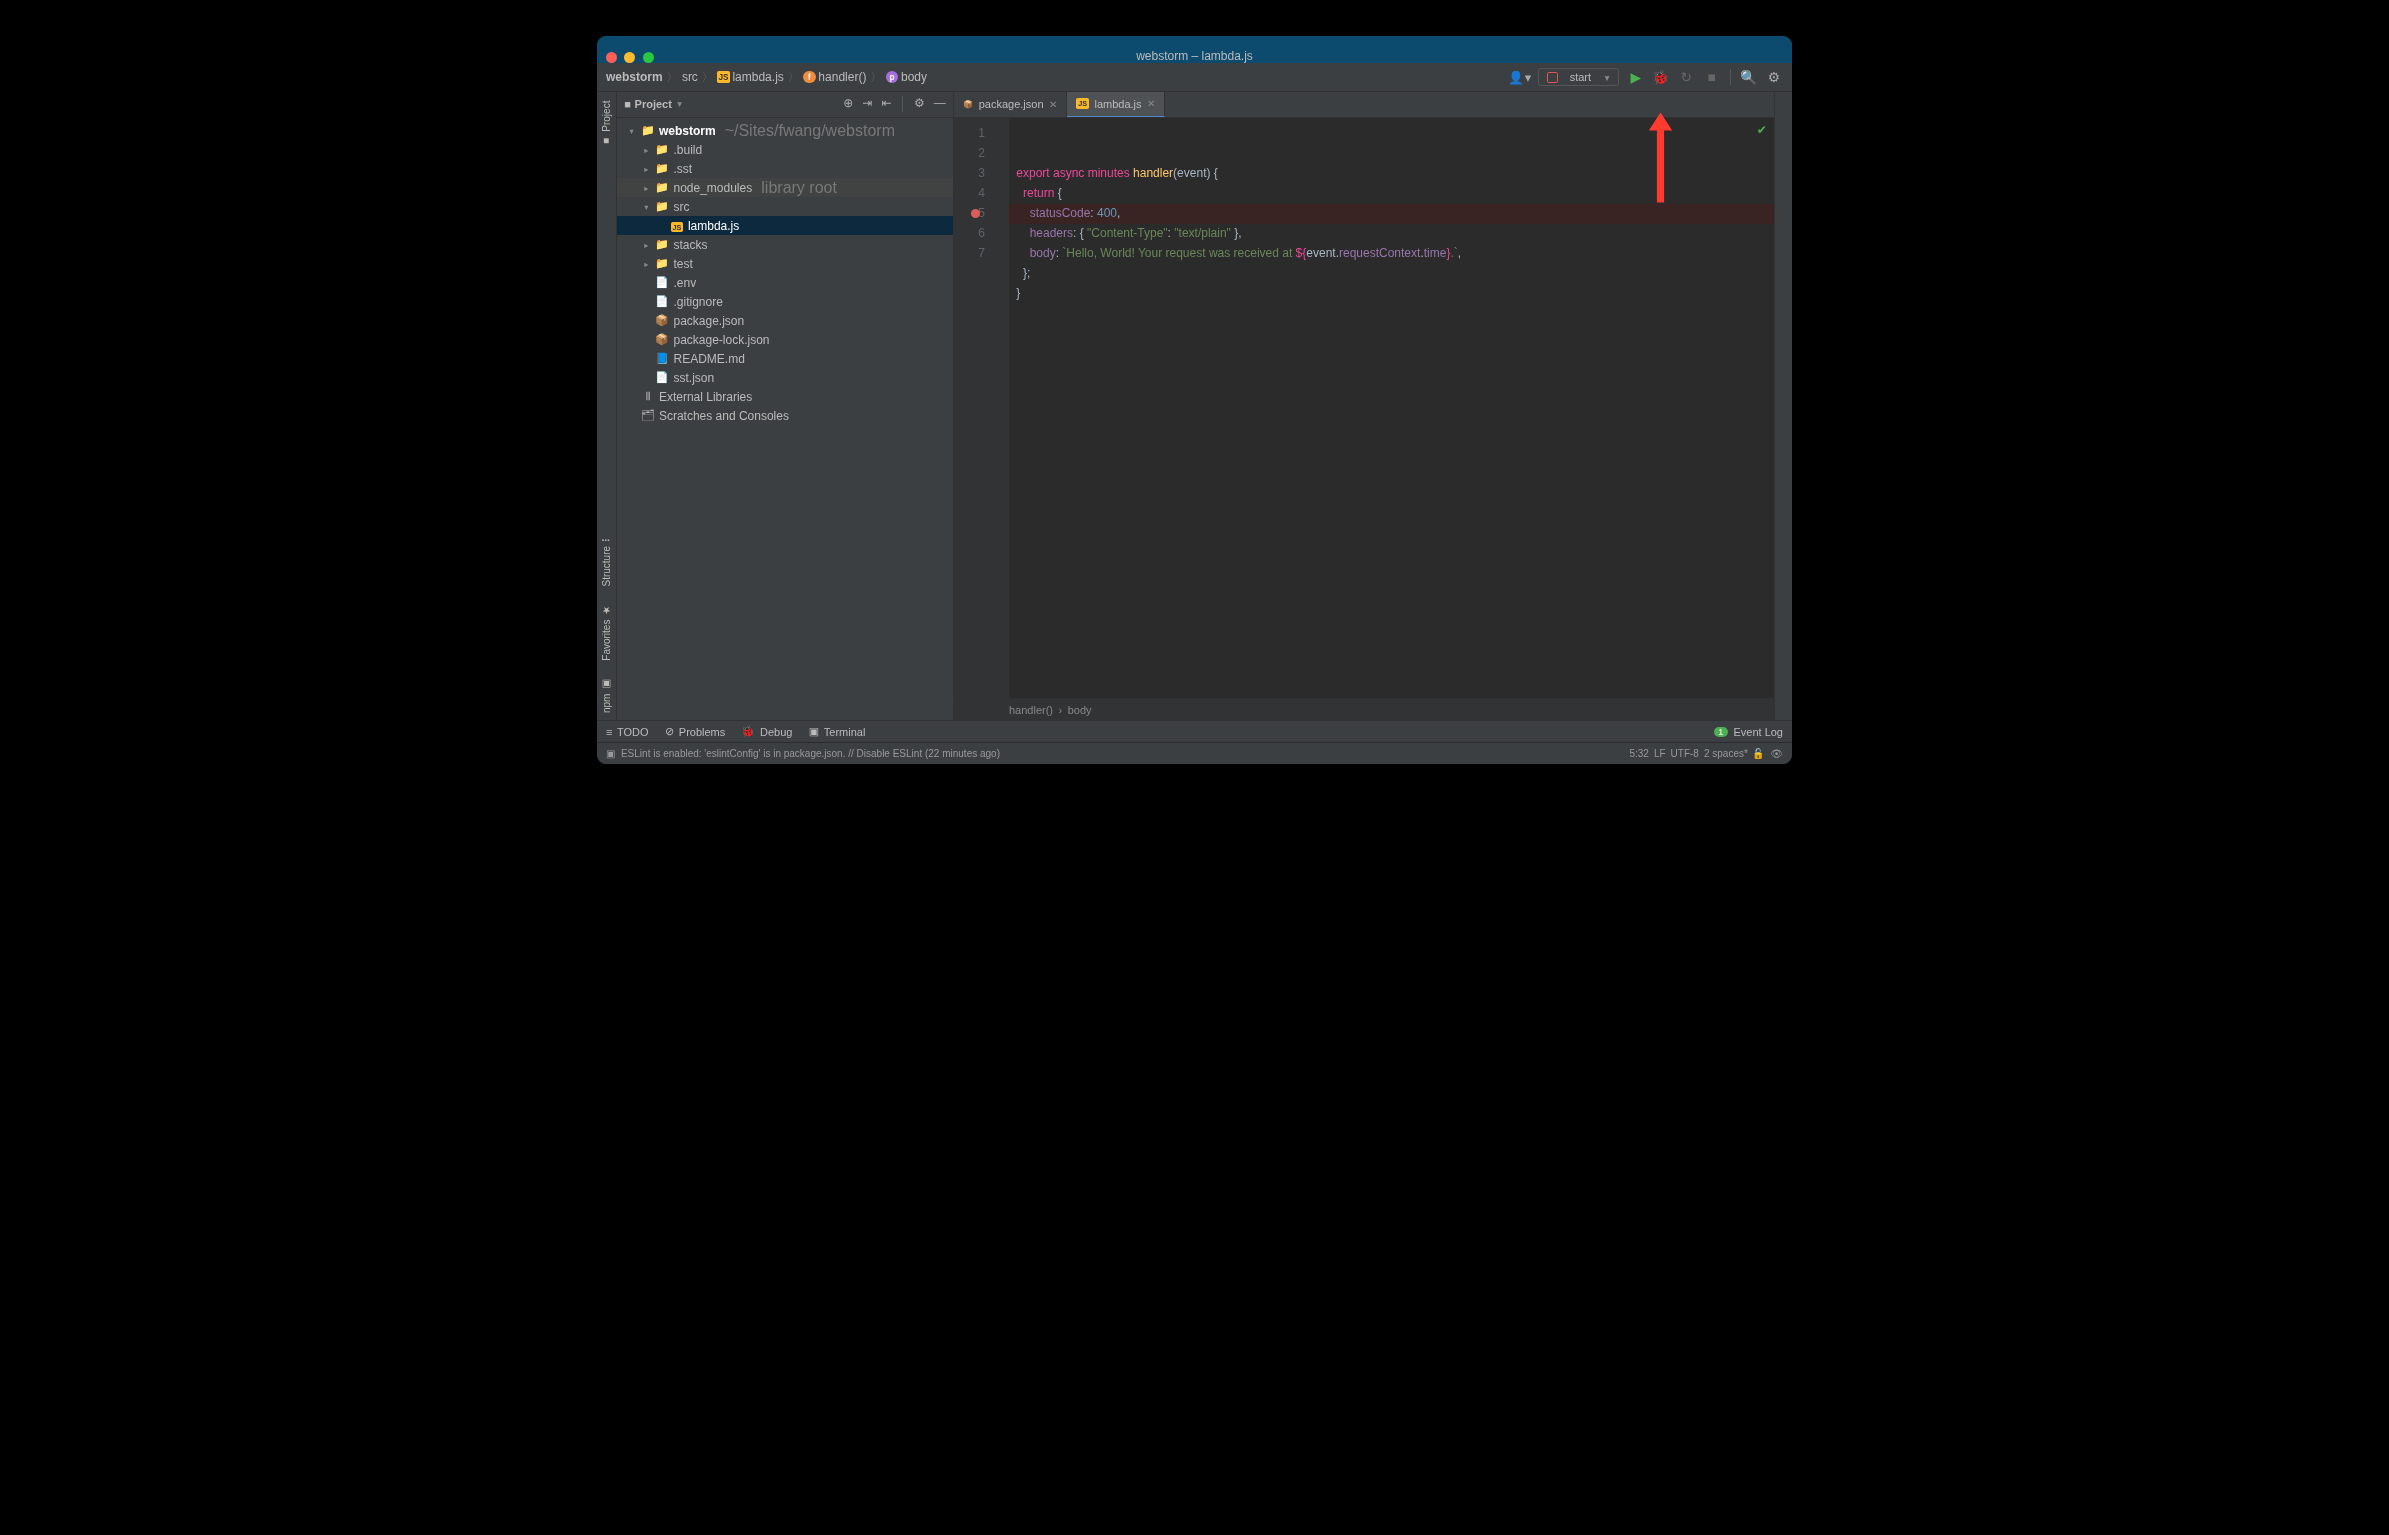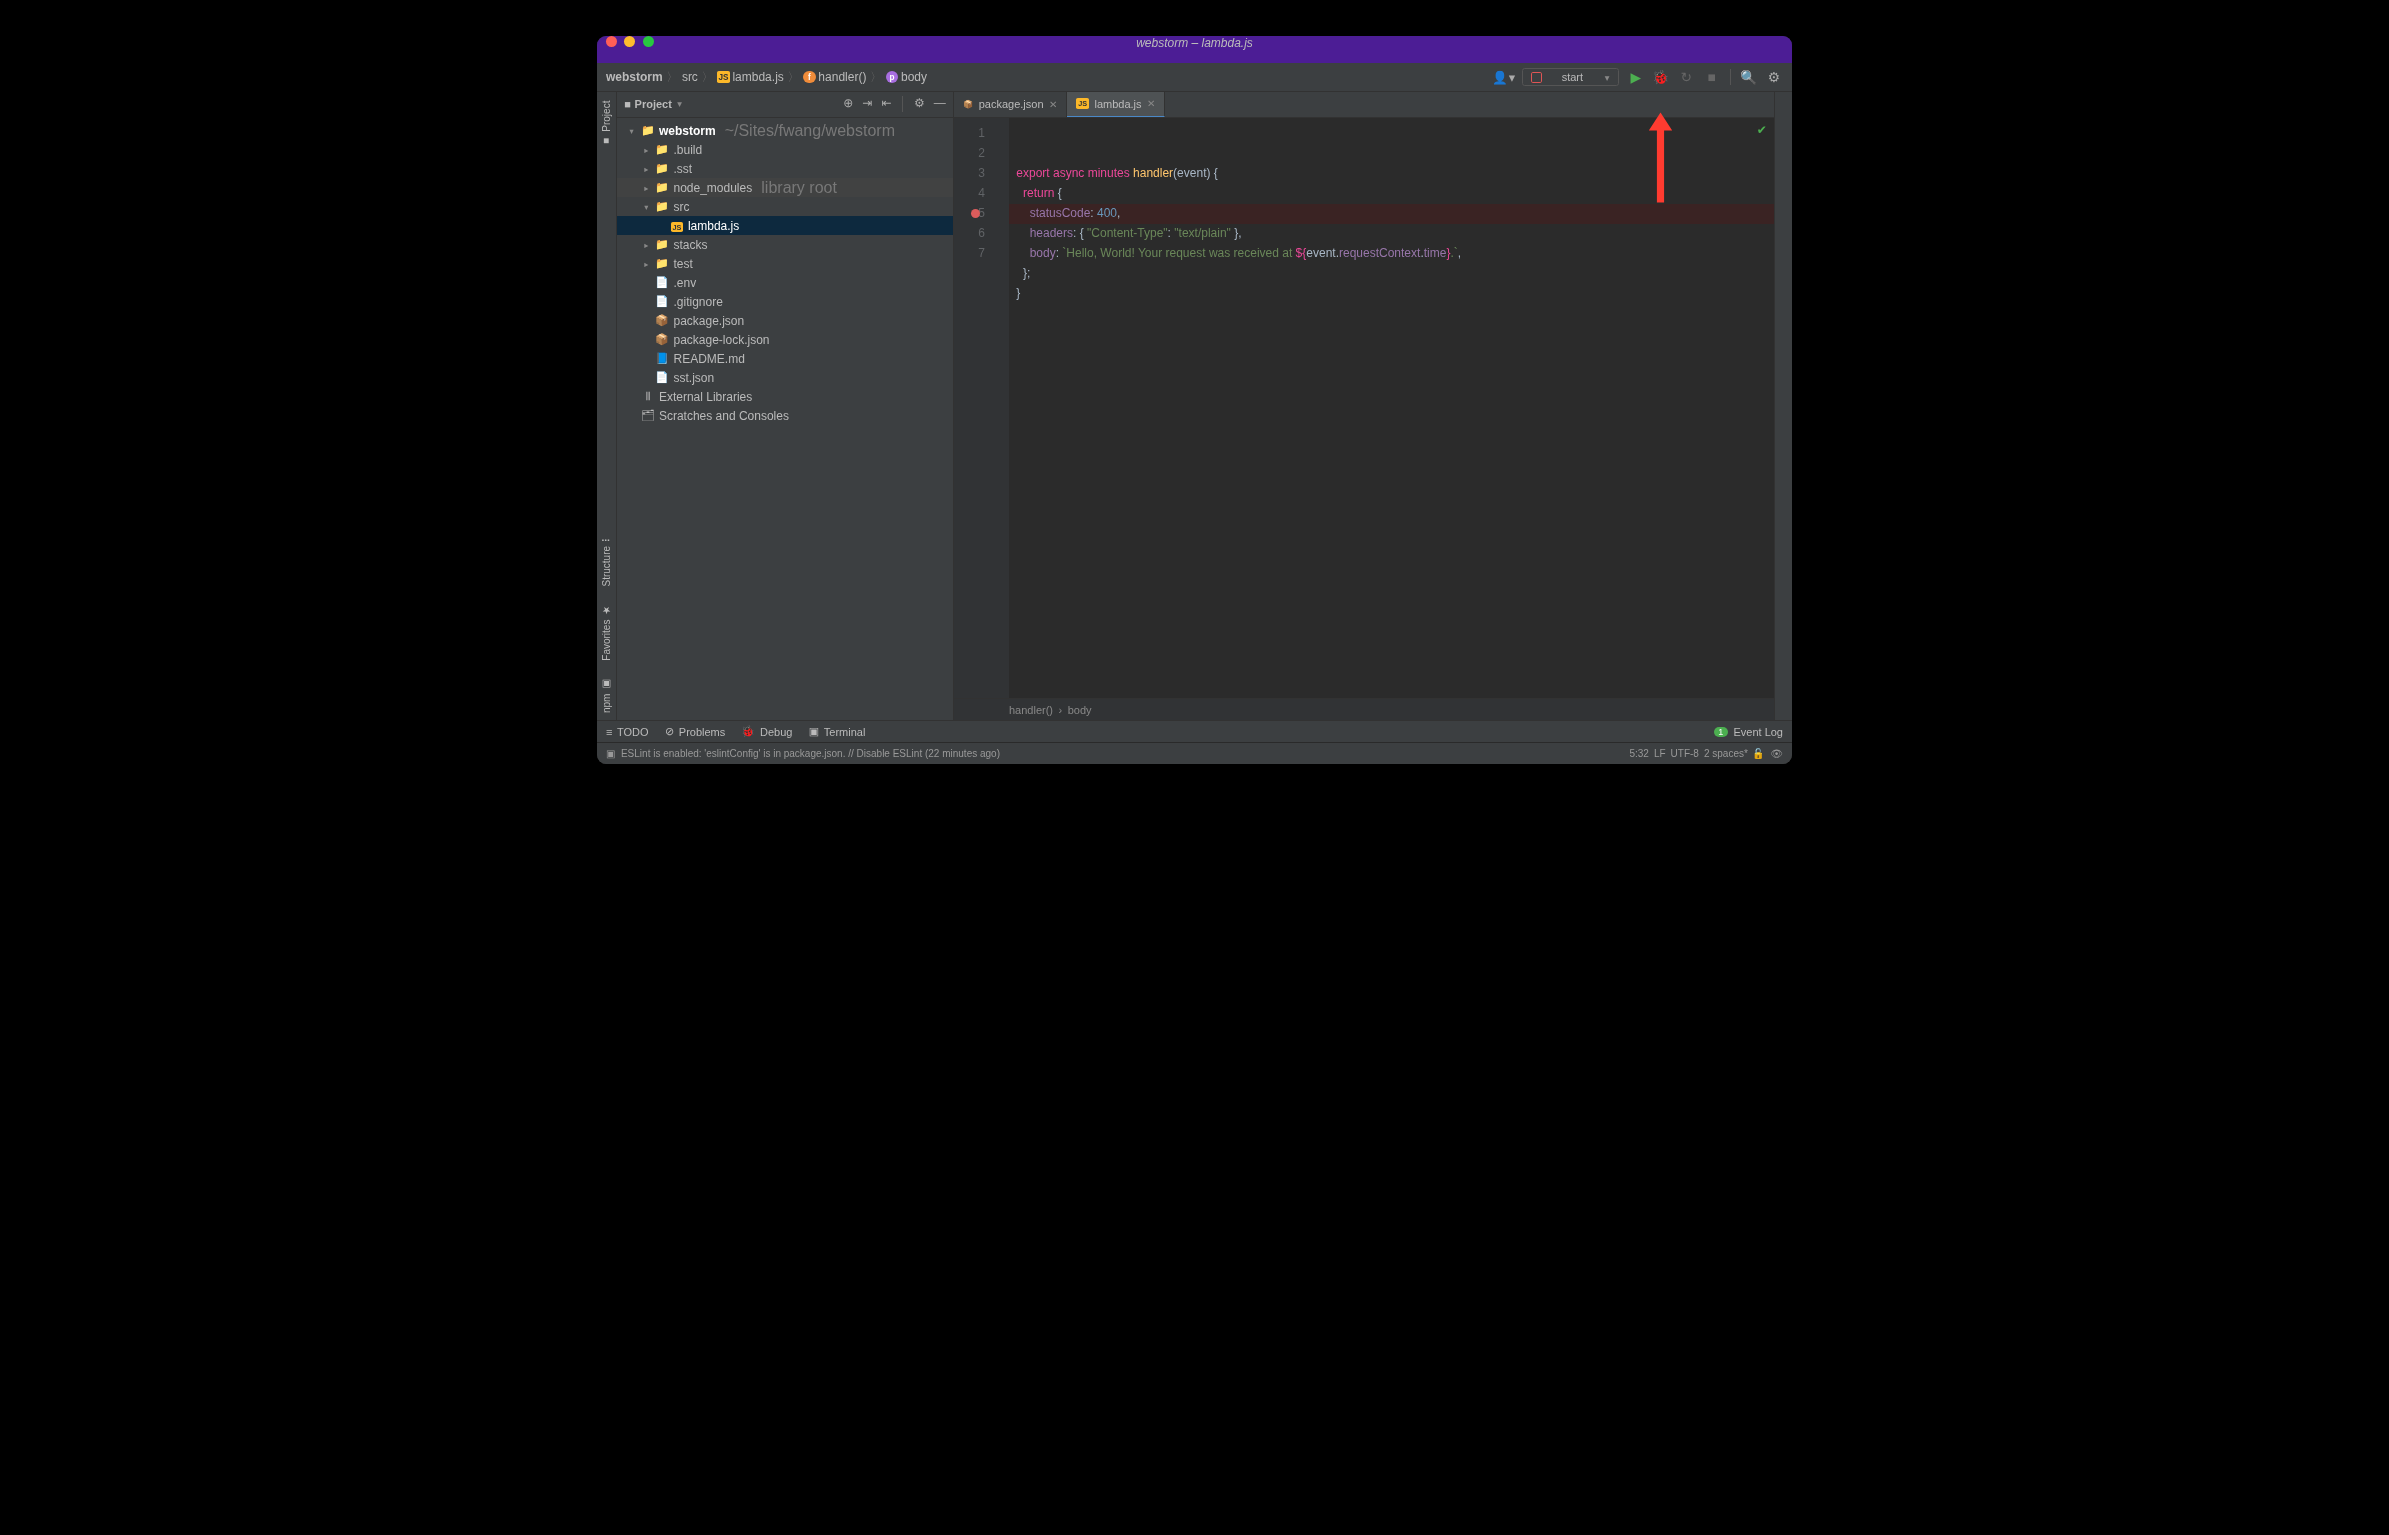--- a/index.html
+++ b/index.html
@@ -1,37 +1,37 @@
 <!DOCTYPE html>
 <html style="font-size:14.6px"><head>
 <meta charset="utf-8">
 <style>
 * { margin: 0; padding: 0; box-sizing: border-box; font-family: -apple-system, "Segoe UI", sans-serif; }
 body { background: #000; display: flex; align-items: flex-start; justify-content: center; padding: 36px; }
 .window { width: 1195px; height: 728px; background: #2b2b2b; border-radius: 9px; overflow: hidden; display: flex; flex-direction: column; box-shadow: 0 18px 55px rgba(0,0,0,.6); }
 
 
-.titlebar { height: 27px; background: #4c1d95; display: flex; align-items: flex-start; padding: 0 9px; position: relative; font-style: italic; }
+.titlebar { height: 27px; background: #0c4a6e; display: flex; align-items: flex-end; padding: 0 9px; position: relative; }
 .traffic { display: flex; gap: 7.3px; }
 .tl { width: 11px; height: 11px; border-radius: 50%; }
 .tl.red { background: #ff5f57; } .tl.yellow { background: #febc2e; } .tl.green { background: #28c840; }
 .title { position: absolute; left: 50%; transform: translateX(-50%); color: #bbb; font-size: 12px; }
 
 
 .navbar { height: 29px; background: #3c3f41; border-bottom: 0.9px solid #323232; display: flex; align-items: center; padding: 0 9px; }
 .breadcrumb { display: flex; align-items: center; gap: 3.6px; color: #bbb; font-size: 12px; }
 .bc-sep { color: #666; }
 .bc-item { display: flex; align-items: center; gap: 2.7px; }
 .bc-icon { display: inline-flex; width: 12.7px; height: 12.7px; align-items: center; justify-content: center; font-size: 8.2px; border-radius: 1.8px; font-weight: bold; }
 .bc-icon.js { background: #fcb829; color: #333; }
 .bc-icon.f { background: #f08c3a; color: #fff; border-radius: 50%; }
 .bc-icon.p { background: #a86ee0; color: #fff; border-radius: 50%; }
 .nav-right { margin-left: auto; display: flex; align-items: center; gap: 7.3px; }
 .user-icon { color: #aaa; font-size: 12.7px; display:flex; align-items:center;}
-.run-config { border: 0.9px solid #555; border-radius: 2.7px; padding: 1.8px 7.3px; display: flex; align-items: flex-end; gap: 20px; color: #bbb; font-size: 11px; }
+.run-config { border: 0.9px solid #555; border-radius: 2.7px; padding: 1.8px 7.3px; display: flex; align-items: flex-end; gap: 12px; color: #bbb; font-size: 11px; }
 .rc-icon { width: 11px; height: 11px; border: 1.4px solid #e05555; border-radius: 1.8px; }
 .rc-chev { color: #888; font-size: 8.2px; }
 .tb-icon { color: #aaa; font-size: 13.7px; cursor: pointer; display:flex; align-items:center; justify-content:center; width:18px; }
 .tb-icon.play { color: #4caf50; }
 .tb-icon.bug { color: #4caf50; }
 .tb-icon.dim { color: #666; }
 .sep-v { width: 0.9px; height: 16.4px; background: #555; margin: 0 1.8px; }
 
 
 .body { flex: 1; display: flex; min-height: 0; }

